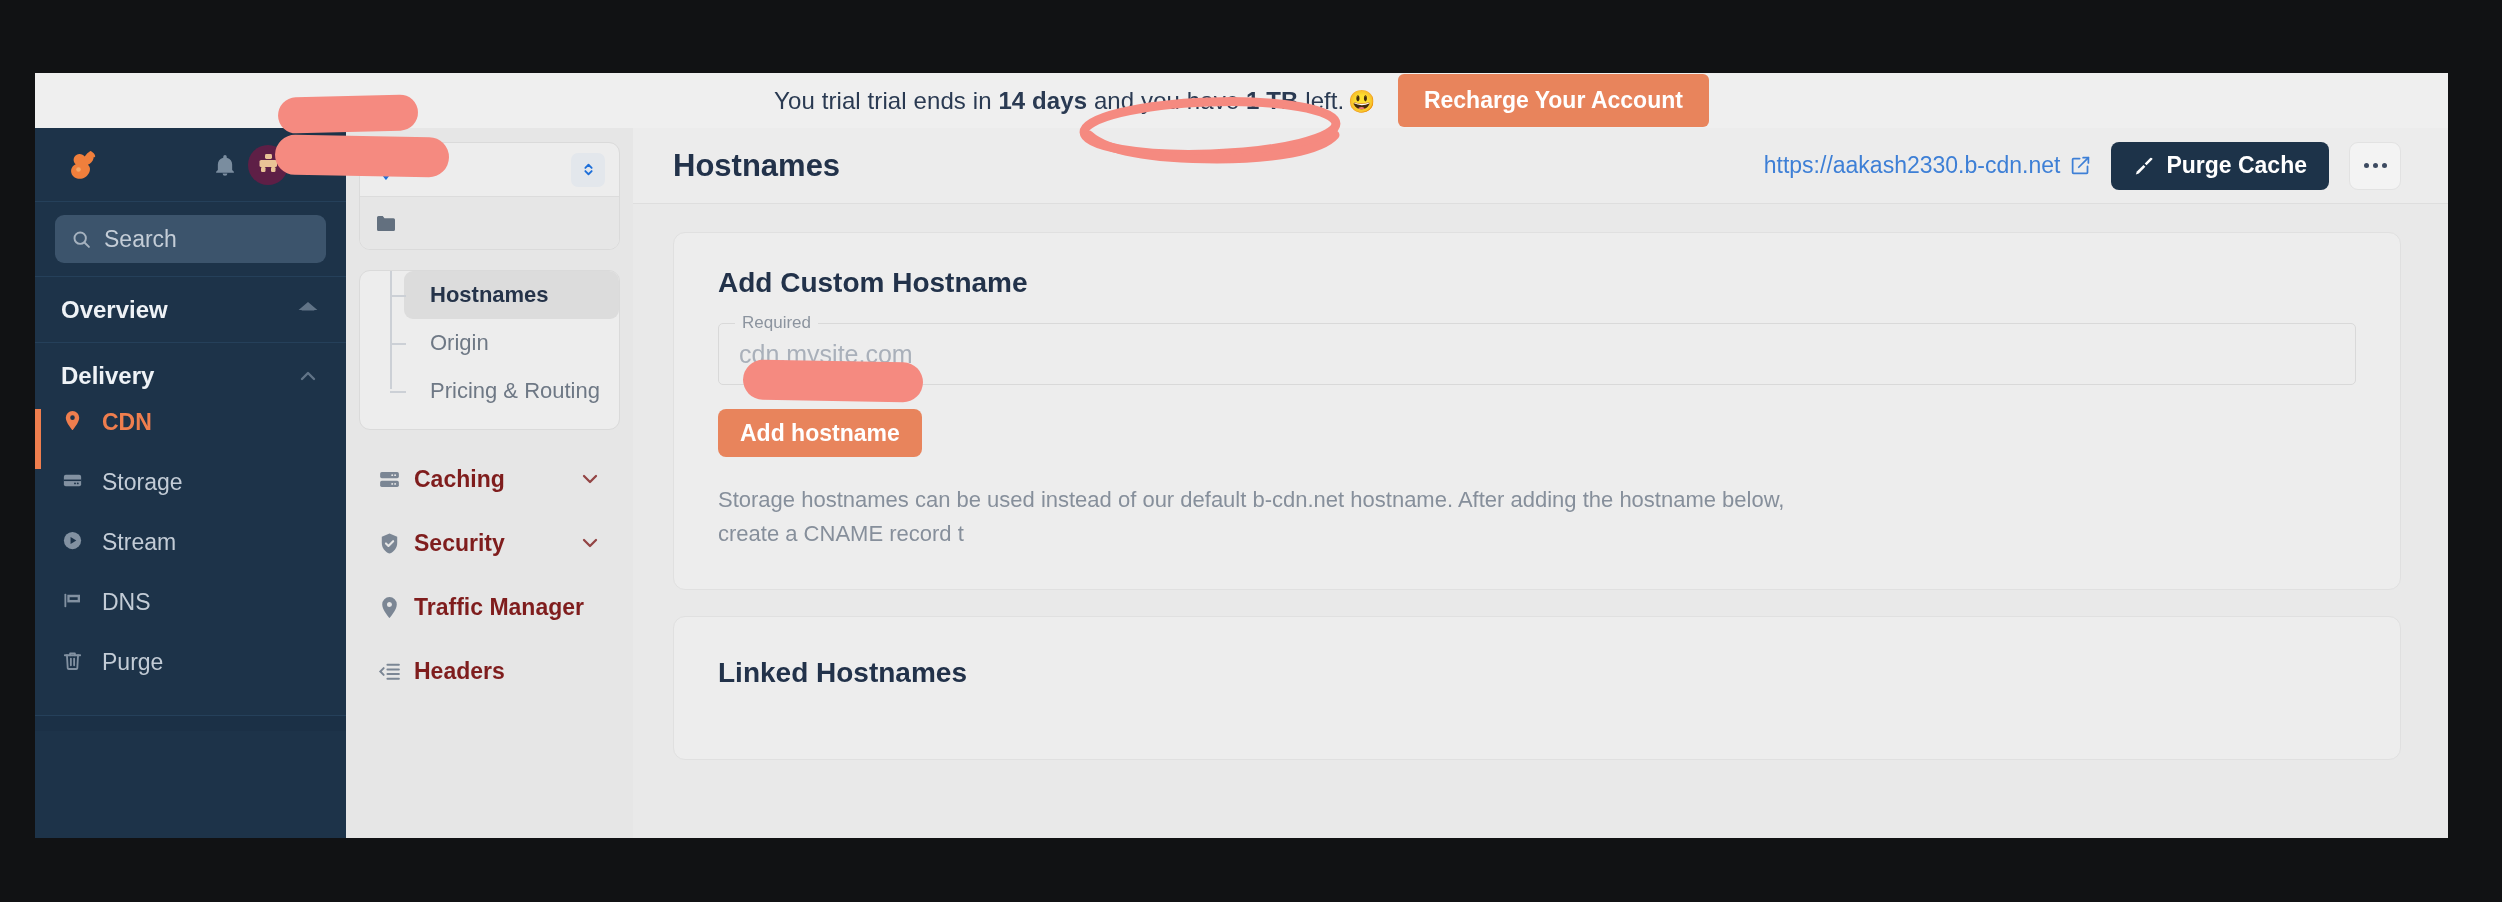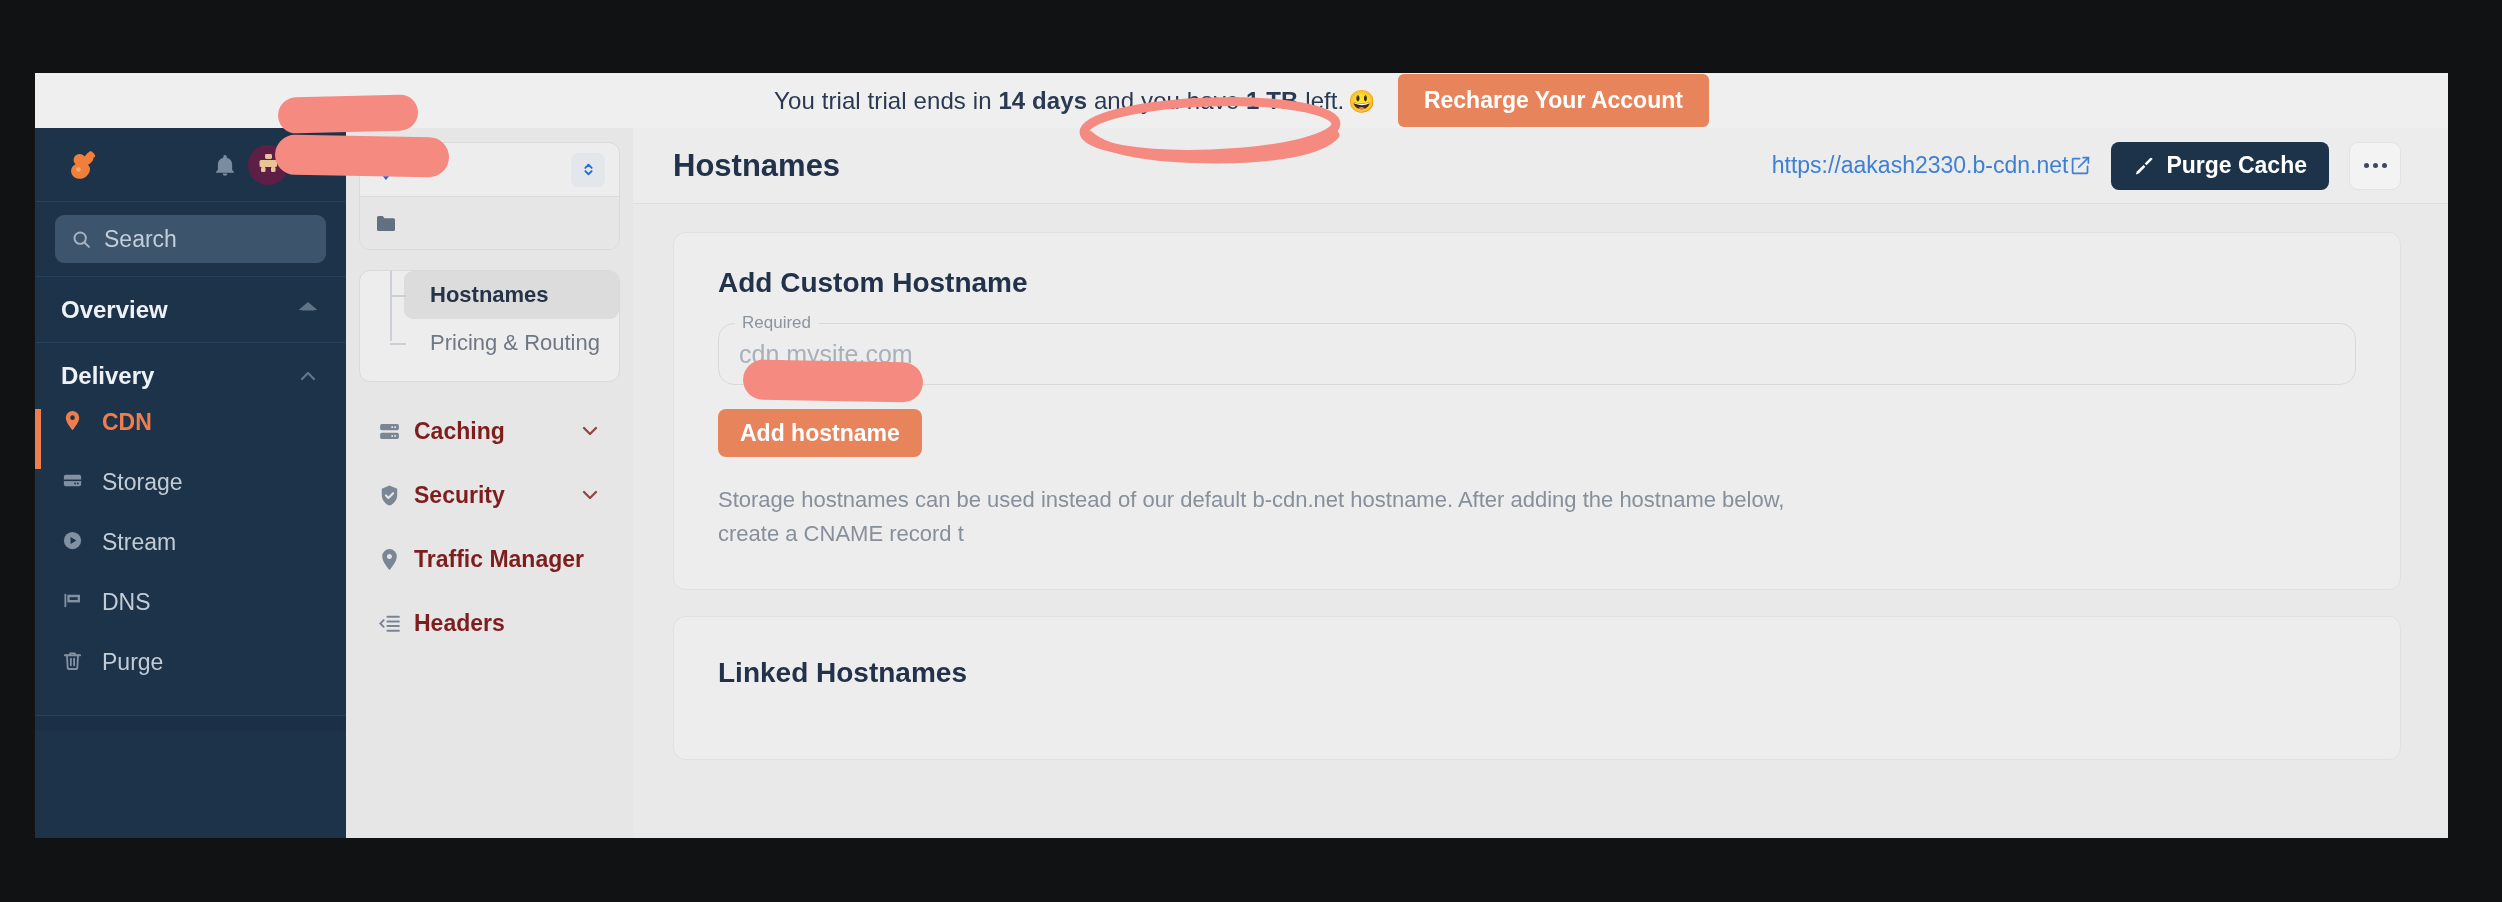--- a/index.html
+++ b/index.html
@@ -217,21 +217,21 @@
     display: flex; align-items: center;
     padding: 0 47px 0 40px;
     gap: 20px;
     border-bottom: 1px solid #dedede;
     flex: 0 0 76px;
     position: relative;
   }
   #page-title { font-size: 31px; font-weight: 700; color: #22324a; flex: 1; }
   #cdn-url {
     font-size: 23px; color: #3d7fd6;
-    display: flex; align-items: center; gap: 2px;
+    display: flex; align-items: center; gap: 10px;
     cursor: pointer; text-decoration: none;
     white-space: nowrap;
   }
   #cdn-url svg { width: 21px; height: 21px; }
   #purge-btn {
     background: #1d3349; color: #fff;
     font-size: 23px; font-weight: 700;
     border: none; border-radius: 8px;
     height: 48px; padding: 0 22px;
     display: flex; align-items: center; gap: 11px;
@@ -253,21 +253,21 @@
     border: 1px solid #e0e0e0;
     border-radius: 12px;
     padding: 34px 44px 38px 44px;
     margin-bottom: 26px;
   }
   .panel-title { font-size: 28px; font-weight: 700; color: #22324a; margin-bottom: 24px; }
 
   .field {
     position: relative;
     border: 1px solid #d9d9d9;
-    border-radius: 16px;
+    border-radius: 5px;
     height: 62px;
     display: flex; align-items: center;
     padding: 0 20px;
     margin-bottom: 24px;
   }
   .field-legend {
     position: absolute; top: -11px; left: 16px;
     background: #ededed; padding: 0 7px;
     font-size: 17px; color: #8c949f;
   }
@@ -450,20 +450,21 @@
                 <path d="M3 6.5A1.5 1.5 0 0 1 4.5 5h4.2l1.8 2.2h9A1.5 1.5 0 0 1 21 8.7v9.8a1.5 1.5 0 0 1-1.5 1.5h-15A1.5 1.5 0 0 1 3 18.5z"></path>
               </svg>
           </span>
           <span class="redact-slot"></span>
         </div>
       </div>
 
       <div class="card" id="general-card">
         <div class="sub-items" id="general-items">
             <div class="sub-item active">Hostnames</div>
+            <div class="sub-item">Origin</div>
             <div class="sub-item">Pricing &amp; Routing</div>
           </div>
       </div>
 
       <div id="other-groups">
           <div class="grp-head muted grp-standalone">
             <span class="ico" style="color: rgb(123, 134, 148);">
               <svg viewBox="0 0 24 24" fill="currentColor">
                 <rect x="3" y="4.8" width="18" height="6" rx="1.6"></rect>
                 <rect x="3" y="13.2" width="18" height="6" rx="1.6"></rect>

